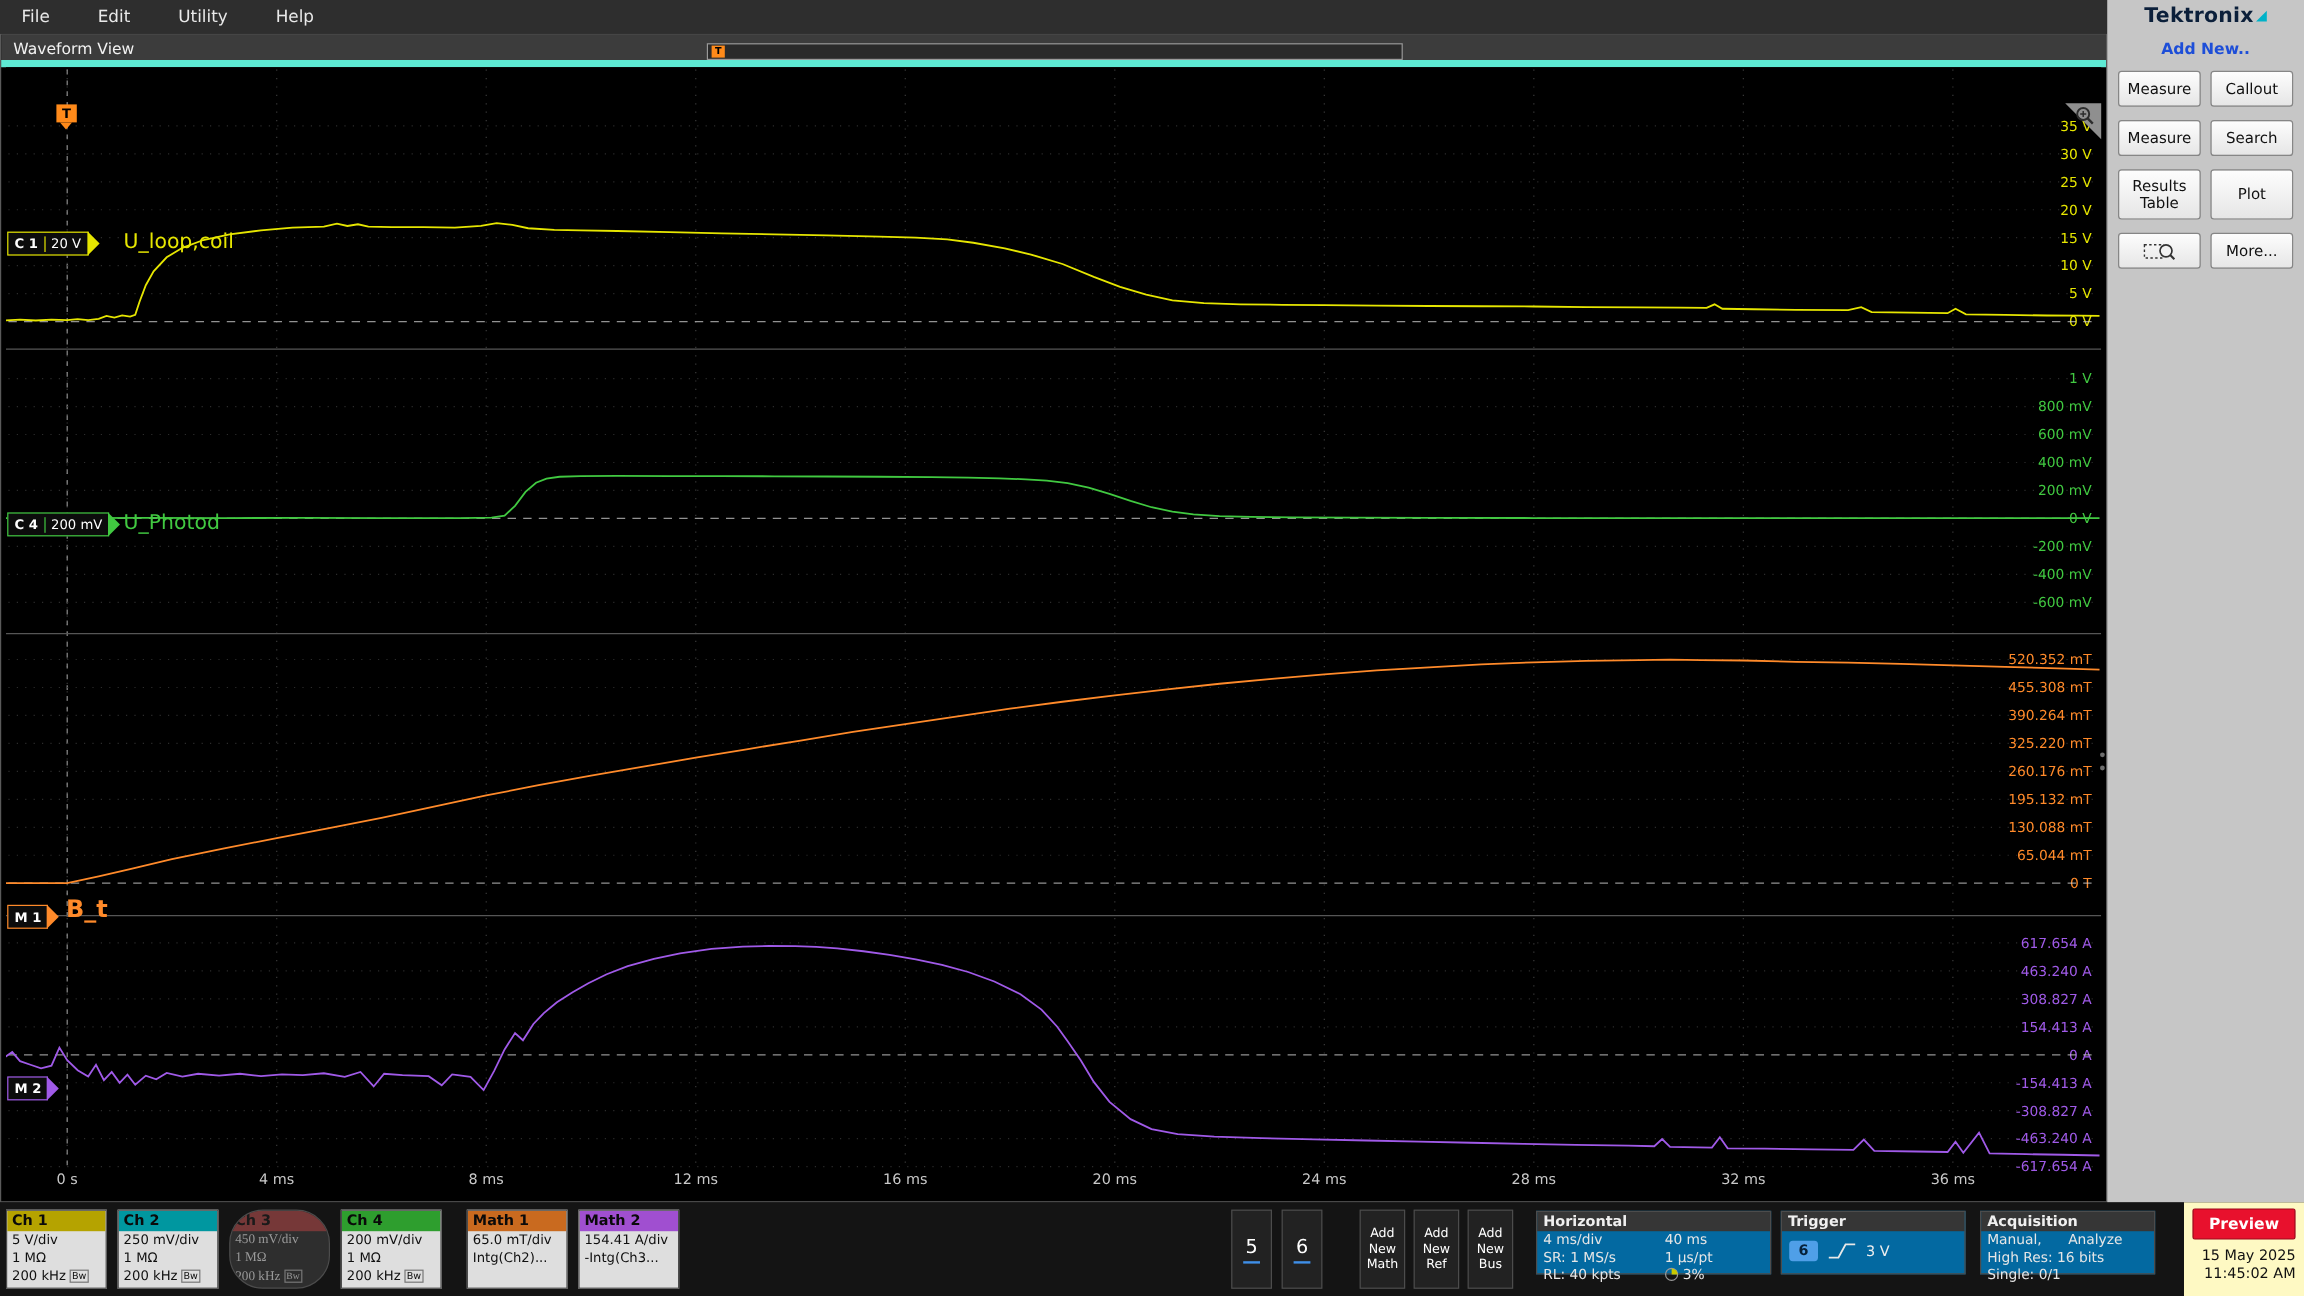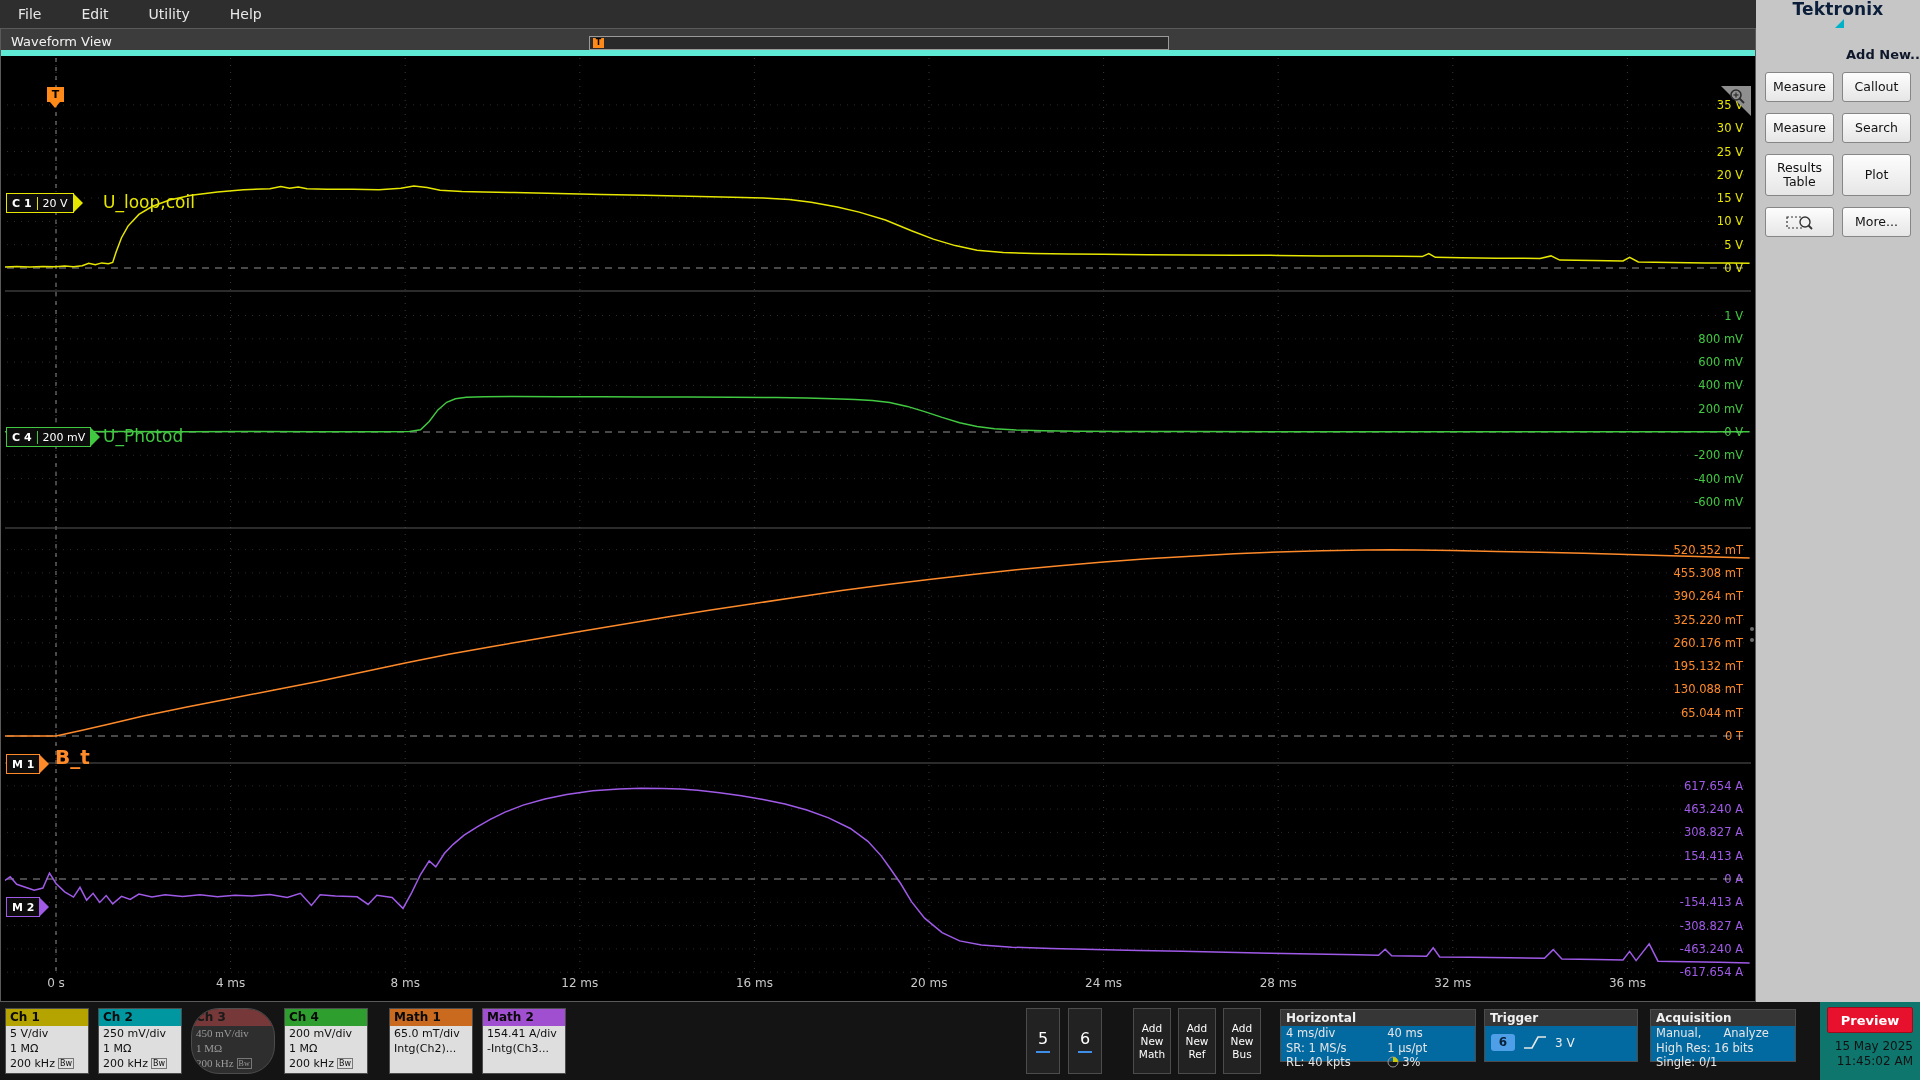--- a/index.html
+++ b/index.html
@@ -9,24 +9,24 @@
     background:#151515; font-family:"DejaVu Sans","Liberation Sans",sans-serif;
     -webkit-font-smoothing:antialiased;
   }
   
   .menubar { position:absolute; left:0; top:0; width:1756px; height:28px;
     background:#2e2e2e; display:flex; align-items:center; gap:40px; padding-left:18px; }
   .menubar span { color:#e9e9e9; font-size:14px; cursor:default; }
   
   .sidebar { position:absolute; left:1756px; top:0; width:164px; height:1002px; background:#c6c6c6; }
   .logo { height:26px; display:flex; align-items:center; justify-content:center;
-    font-size:17px; font-weight:bold; color:#0b1f3a; letter-spacing:.2px;flex-direction:column; }
+    font-size:17px; font-weight:bold; color:#0b1f3a; letter-spacing:.2px; }
   .logo-mark { display:inline-block; width:0; height:0; border-bottom:9px solid #00b2c8;
     border-left:9px solid transparent; margin-left:2px; }
-  .sb-head { text-align:right; font-size:13px; font-weight:bold; color:#0f172a; margin:21px 0 10px; }
+  .sb-head { text-align:center; font-size:13px; font-weight:bold; color:#1d4ed8; margin:8px 0 10px; }
   .sb-grid { display:grid; grid-template-columns:1fr 1fr; gap:11px 8px; padding:0 9px; }
   .sb-btn { display:flex; align-items:center; justify-content:center; text-align:center;
     background:linear-gradient(#fdfdfd,#e6e6e6); border:1px solid #868686; border-radius:3px;
     font-size:12.5px; color:#111; height:30px; line-height:14px; cursor:pointer; }
   .sb-btn.tall { height:42px; }
   .drag-dots { position:absolute; left:1750px; top:620px; }
   .drag-dots i { display:block; width:4px; height:4px; border-radius:50%; background:#6d6d6d; margin:7px 0; }
   
   .wf { position:absolute; left:0; top:28px; width:1756px; height:974px;
     background:#000; border:1px solid #5a5a5a; }
@@ -77,21 +77,21 @@
   .panel { position:absolute; top:7px; height:53px; background:#0369a1; border:1px solid #4c4c4c; cursor:pointer; }
   .ptitle { font-size:12px; font-weight:bold; color:#f0f0f0; background:#363636; padding:1px 0 1px 5px; }
   .prow { display:flex; font-size:11.5px; color:#e6e6e6; line-height:14.5px; padding:0 5px; }
   .prow .c1 { flex:0 0 55%; }
   .trigrow { display:flex; align-items:center; gap:8px; padding:8px 0 0 6px; font-size:12px; color:#eee; }
   .trig-src { width:24px; height:17px; border-radius:3px; color:#06213a; font-weight:bold; font-size:12px;
     text-align:center; line-height:17px; }
   .acq-r1 { display:flex; gap:22px; }
   .gauge { margin-right:3px; vertical-align:-2px; }
   
-  .corner { position:absolute; left:1820px; top:1002px; width:100px; height:78px; background:#0f766e; }
+  .corner { position:absolute; left:1820px; top:1002px; width:100px; height:78px; background:#fef9c3; }
   .preview-btn { display:block; margin:5px auto 0; width:86px; height:26px; background:#e8112d; color:#fff;
     border:1px solid #9c0a1d; border-radius:2px; font-size:13px; font-weight:bold; cursor:pointer;
     font-family:inherit; }
   .datetime { margin-top:6px; text-align:right; padding-right:7px; font-size:12px; color:#111; line-height:15px; }
   #plot-svg text { font-family:"DejaVu Sans","Liberation Sans",sans-serif; }
 </style>
 </head>
 <body>
 
 <div class="screen">

